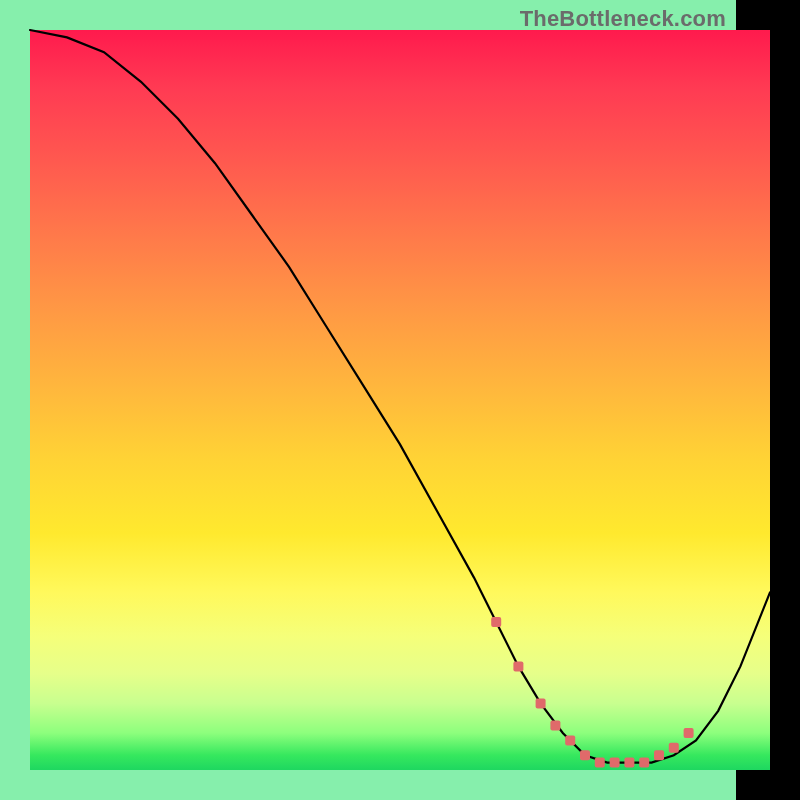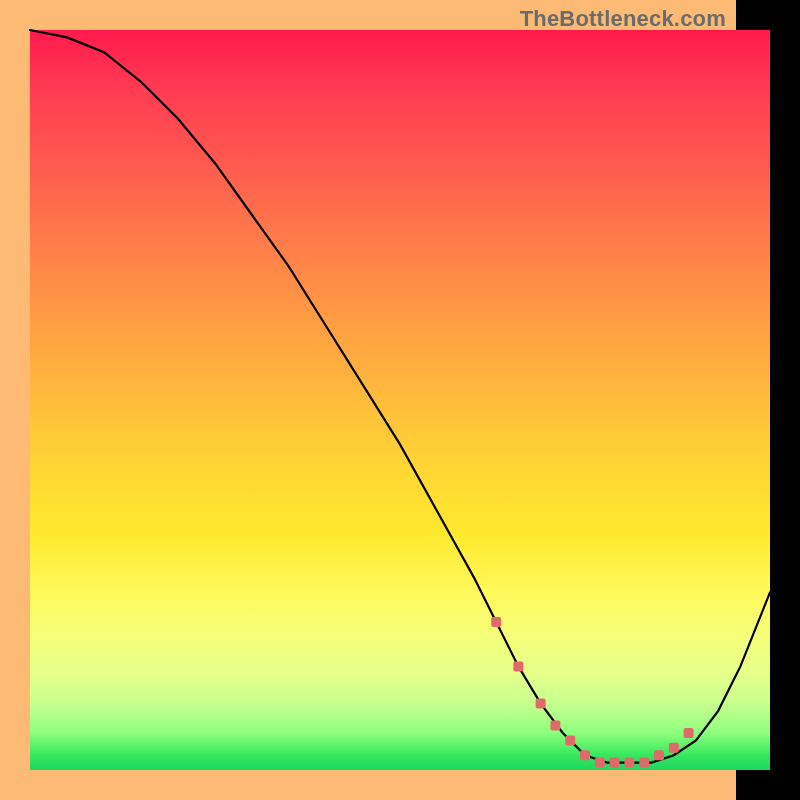--- a/index.html
+++ b/index.html
@@ -1,21 +1,21 @@
 <!DOCTYPE html>
 <html><head>
 <meta charset="utf-8">
 <style>
   * { margin: 0; padding: 0; box-sizing: border-box; }
   html, body { width: 800px; height: 800px; overflow: hidden; background: #000; }
   .frame {
     position: relative;
     width: 736px;
     height: 800px;
-    background: #fdba74;
+    background: #86efac;
   }
   .plot {
     position: absolute;
     left: 30px;
     top: 30px;
     width: 740px;
     height: 740px;
     background: linear-gradient(to bottom,
       #ff1a4d 0%,
       #ff3b53 8%,

